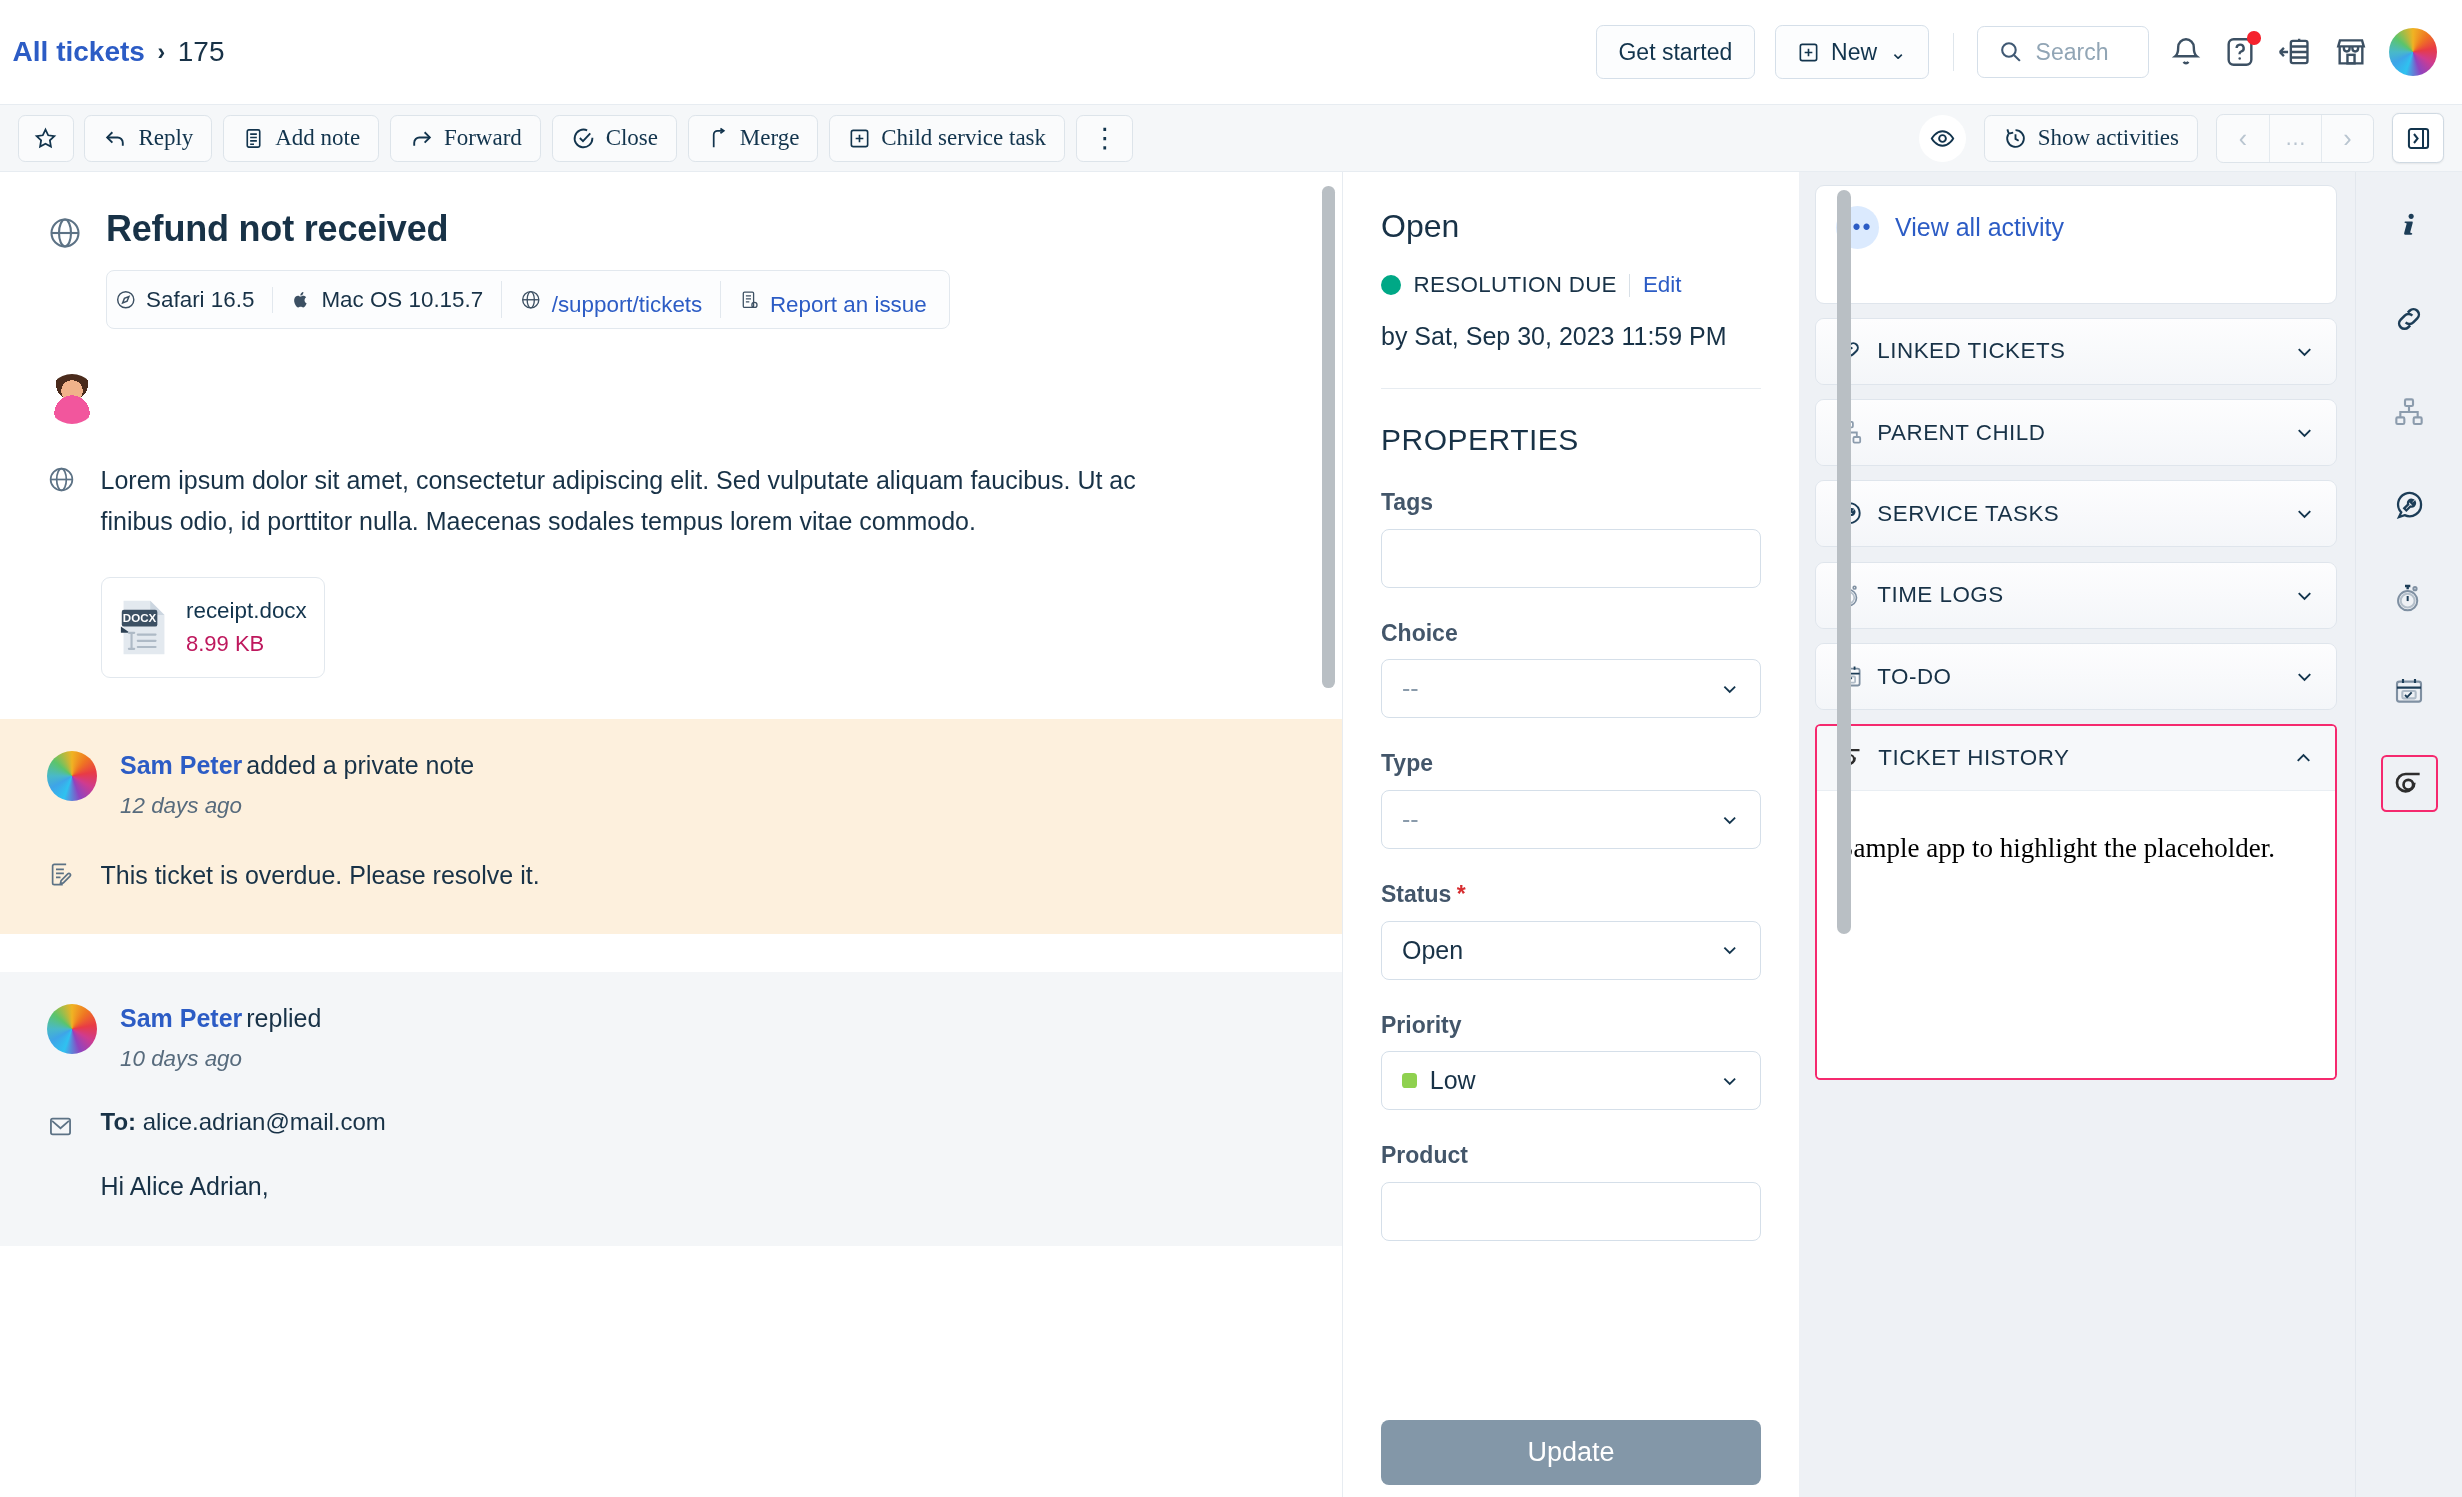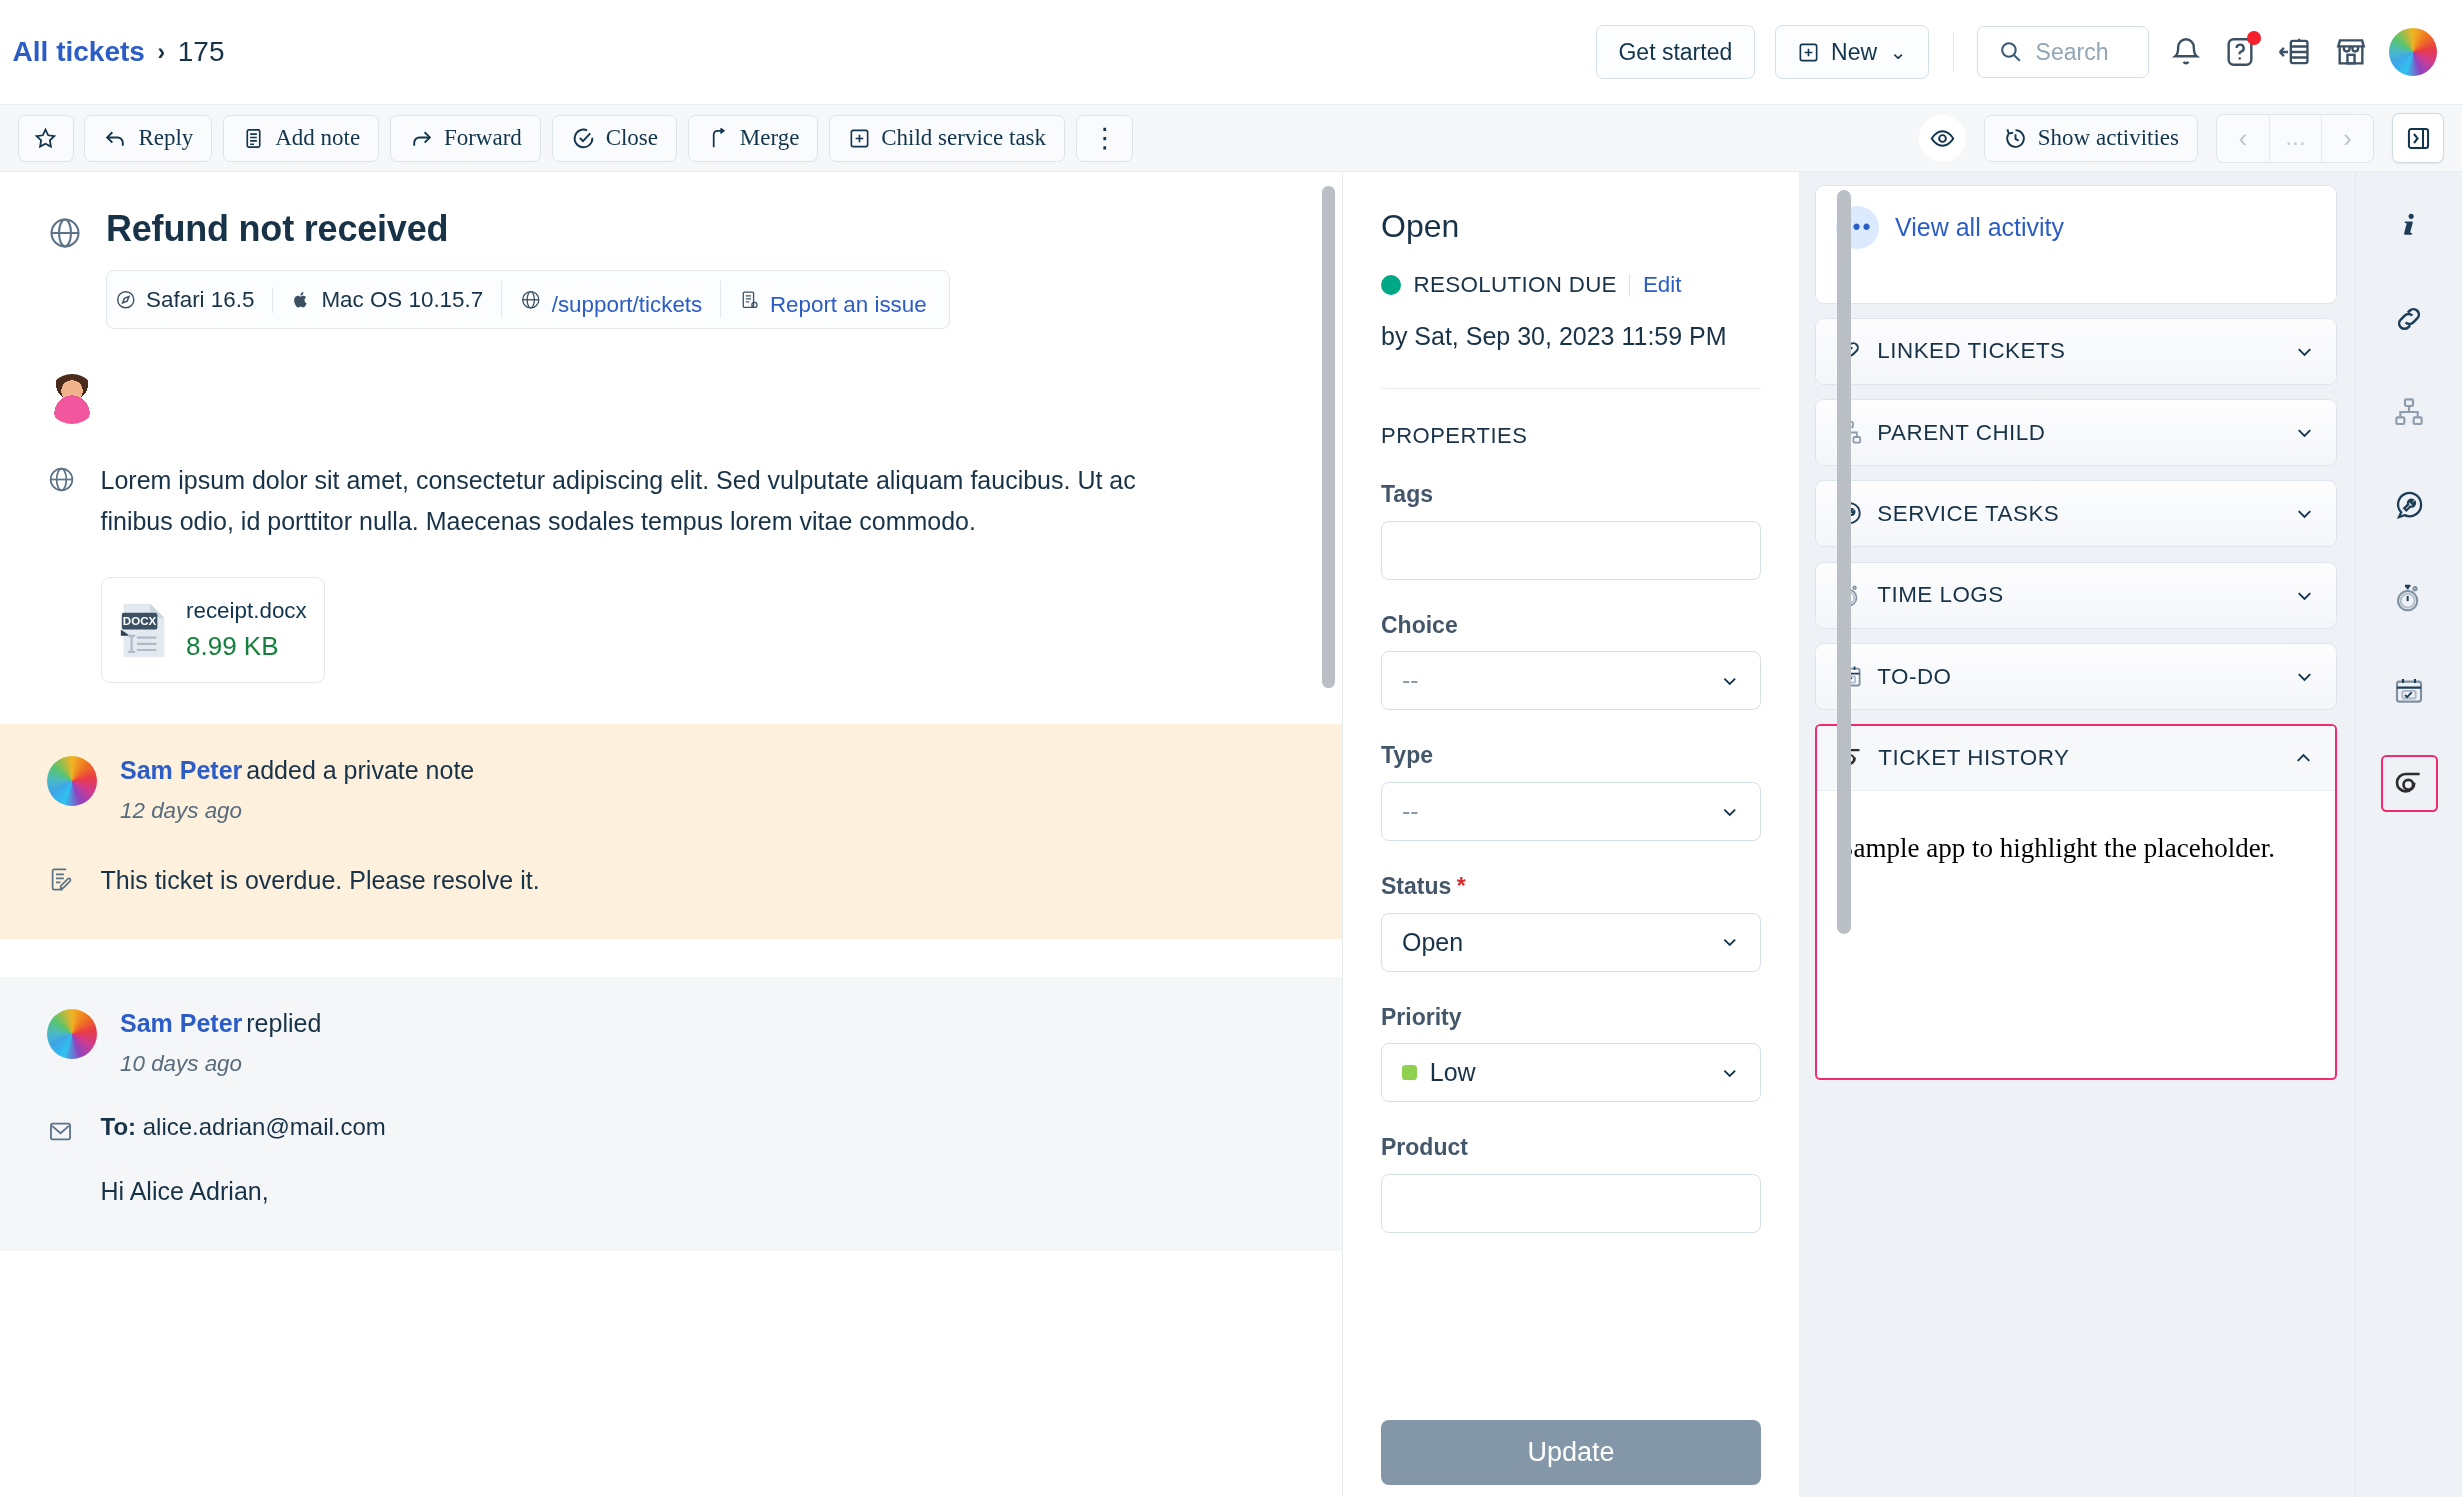--- a/index.html
+++ b/index.html
@@ -129,21 +129,21 @@
   .msg-body { display: flex; gap: 23px; margin-top: 36px; }
   .msg-body .bico { width: 30.5px; flex: 0 0 auto; padding-top: 5.4px; }
   .msg-text { font-size: 25px; line-height: 1.62; color: #183247; max-width: 1076px; }
   .attach {
     margin-top: 36px; margin-left: 54px;
     width: 224px; border: 0.9px solid #e2e8ee; border-radius: 9px; background: #fff;
     padding: 20px 18px; display: flex; gap: 18px; align-items: center; cursor: pointer;
   }
   .docx-ico { width: 48px; height: 57px; position: relative; flex: 0 0 auto; }
   .att-name { font-size: 22.4px; color: #12344d; }
-  .att-size { font-size: 26px; color: #15803d; margin-top: 7.2px; }
+  .att-size { font-size: 22px; color: #be185d; margin-top: 7.2px; }
   .note-block {
     margin: 41px -47px 0 -47px; background: #fdf0dd; padding: 32px 47px 39px 47px;
   }
   .reply-block {
     margin: 38px -47px 0 -47px; background: #f4f6f8; padding: 32px 47px 39px 47px;
   }
   .note-block .msg, .reply-block .msg { margin-top: 0; }
   .to-line { font-size: 24px; color: #183247; }
   .to-line b { font-weight: 700; }
   
@@ -157,21 +157,21 @@
   .p-res { display: flex; align-items: center; gap: 12.6px; margin-top: 27px; }
   .res-dot {
     width: 20px; height: 20px; border-radius: 50%;
     border: 3.6px solid #00a886; background: #00a886;
   }
   .res-label { font-size: 22.4px; letter-spacing: 0.3px; color: #183247; }
   .res-sep { width: 0.9px; height: 23px; background: #d8e0e7; }
   .res-edit { font-size: 22.4px; color: #2c5cc5; cursor: pointer; }
   .p-due { font-size: 25px; margin-top: 20px; line-height: 1.45; color: #183247; }
   .p-divider { height: 0.9px; background: #e7ecf1; margin: 34px 0 0 0; }
-  .p-section { font-size: 22px; letter-spacing: 0.5px; margin-top: 34px; color: #183247; }
+  .p-section { font-size: 30px; letter-spacing: 0.5px; margin-top: 34px; color: #183247; }
   .field { margin-top: 32px; }
   .f-label { font-size: 23px; color: #43566a; font-weight: 600; }
   .f-label .req { color: #d72d30; margin-left: 5.4px; }
   .f-input {
     margin-top: 12.6px; height: 59px; border: 0.9px solid #d5dfe9; border-radius: 8px;
     background: #fff; display: flex; align-items: center; padding: 0 20px;
     font-size: 25px; color: #183247; cursor: pointer;
   }
   .f-input.tagbox { height: 59px; }
   .f-input .ph { color: #8a9bab; }

